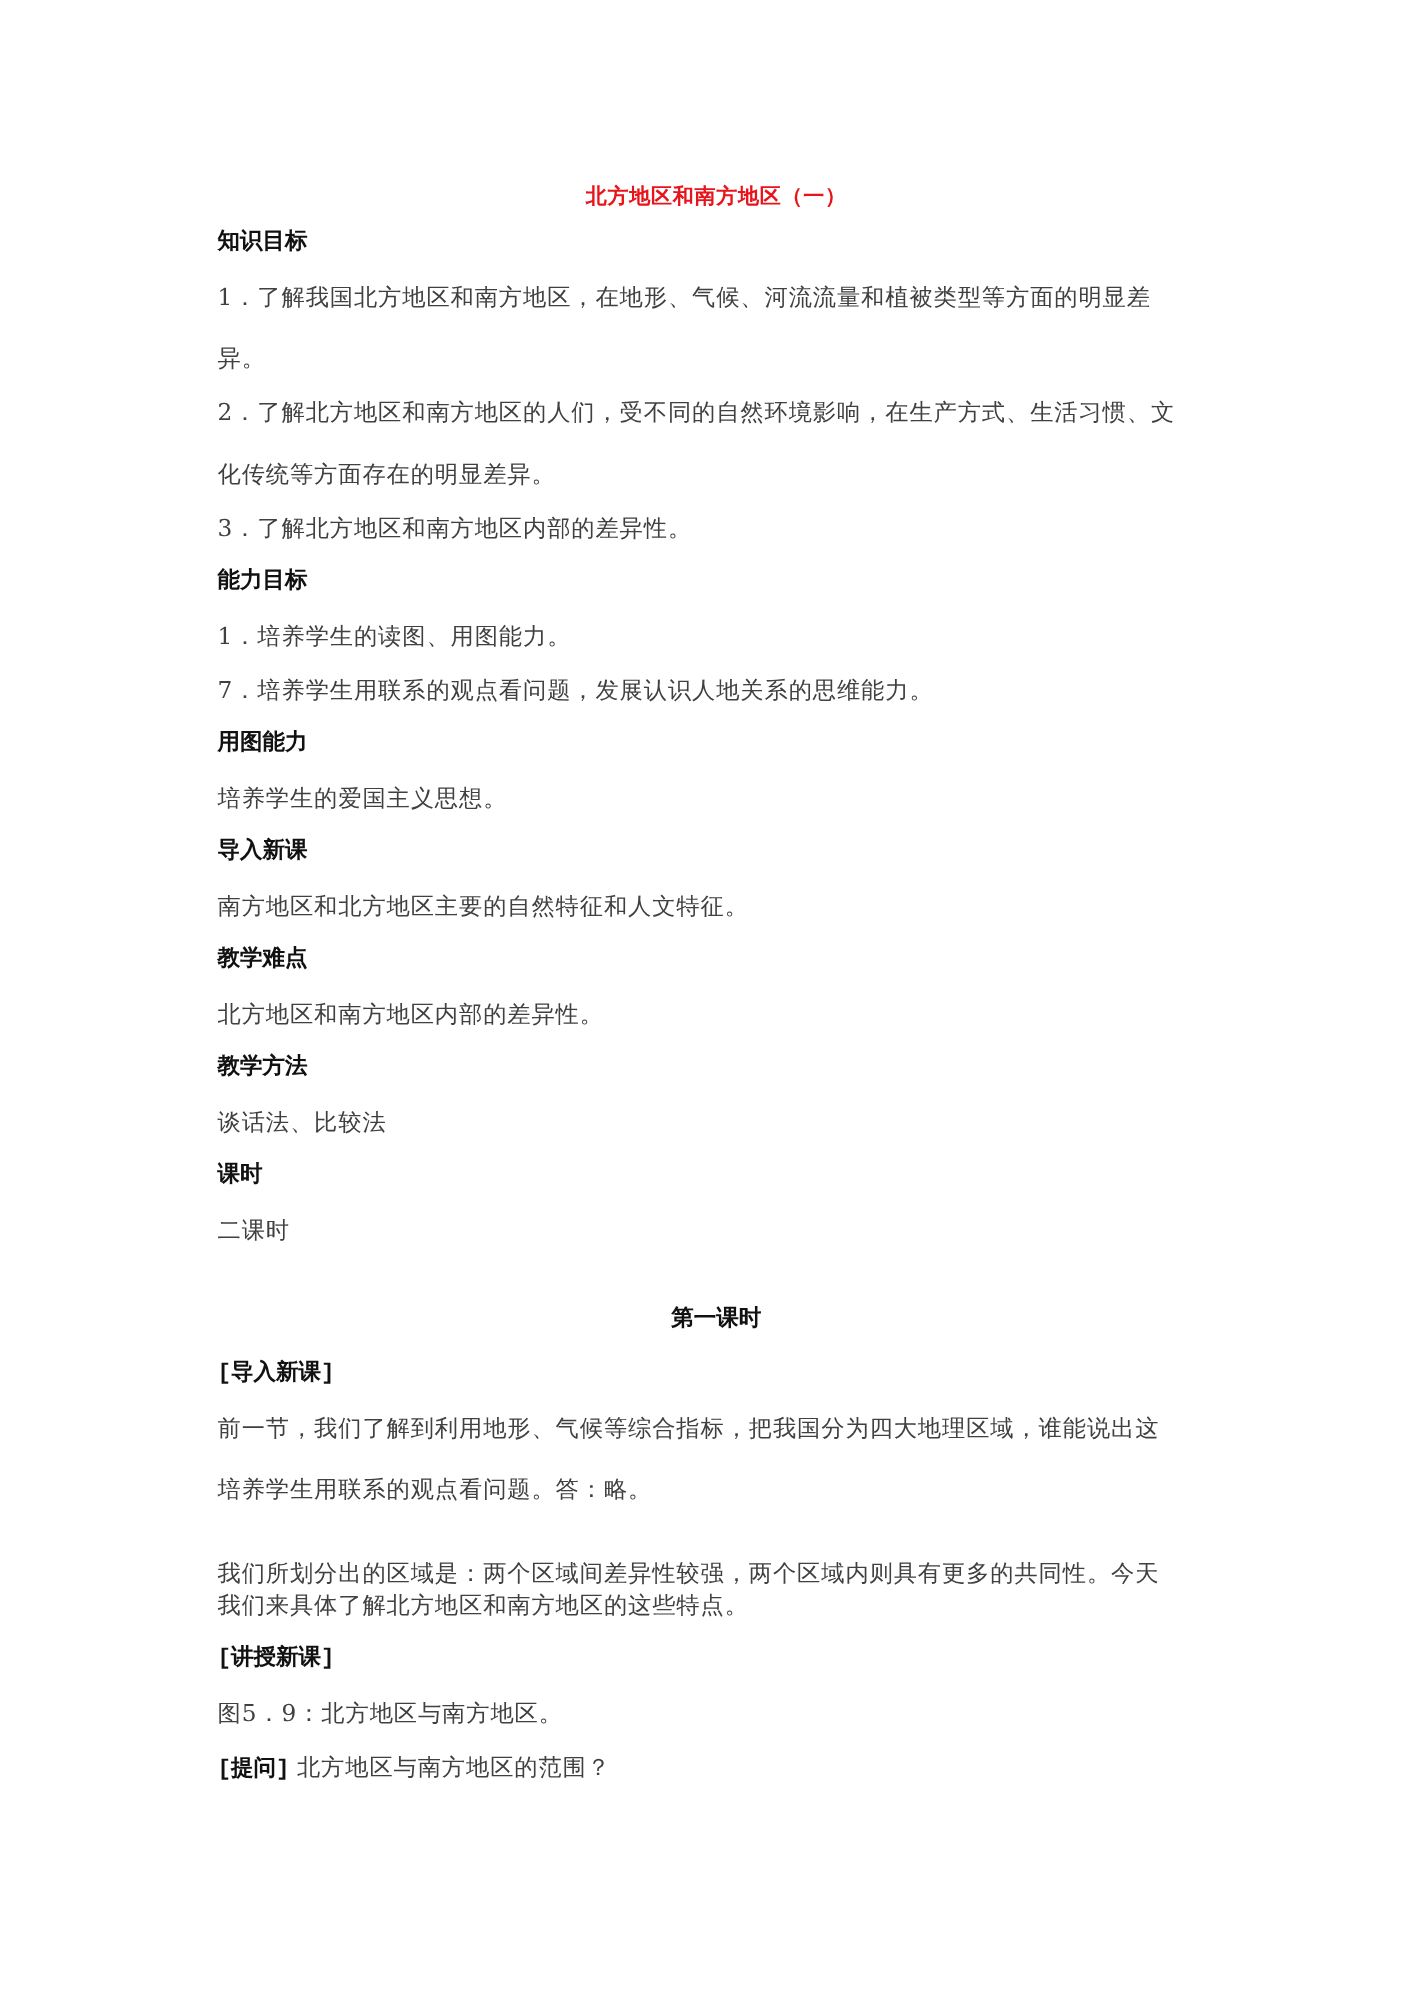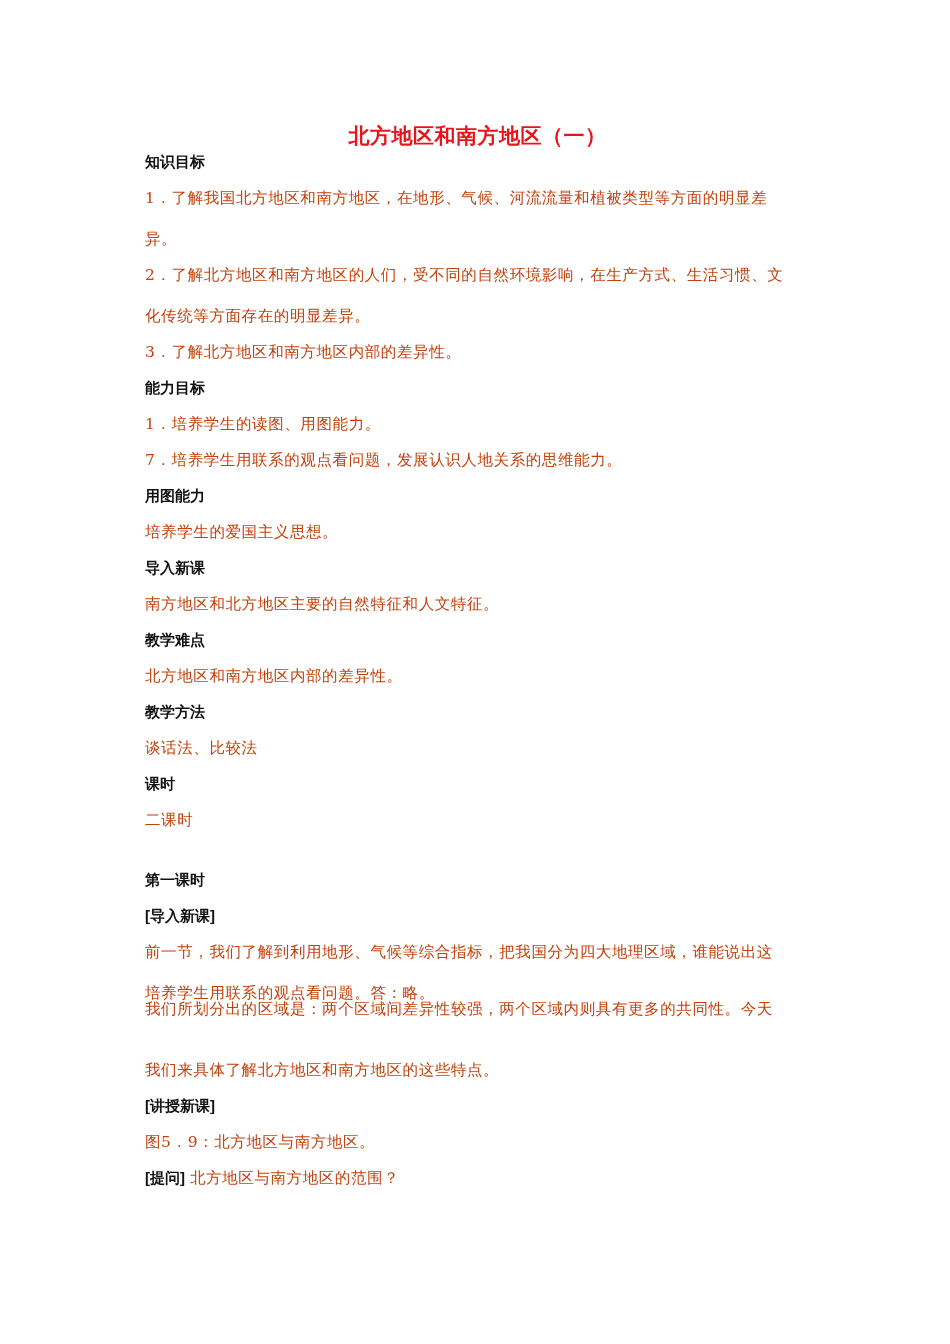--- a/index.html
+++ b/index.html
@@ -2,25 +2,25 @@
 <html><head>
 <meta charset="utf-8">
 <style>
   html, body { margin: 0; padding: 0; background: #ffffff; }
   body { width: 950px; height: 1344px; position: relative; overflow: hidden;
          font-family: "DejaVu Serif", "Liberation Serif", serif; color: #222; }
   .page { position: absolute; left: 0; top: 0; width: 950px; height: 1344px; background: #fff; }
   .content { position: absolute; left: 145px; top: 0; width: 665px; }
   .title { position: absolute; left: 0; width: 665px; top: 122px; text-align: center;
            font-family: Liberation Mono, monospace; font-weight: bold;
-           font-size: 21px; color: #e8141b; letter-spacing: 0.5px; }
+           font-size: 14px; color: #e8141b; letter-spacing: 0.5px; }
   .line { position: absolute; left: 0; white-space: nowrap; font-size: 15.5px; line-height: 20px; }
-  .heading { font-family: Liberation Sans, sans-serif; font-weight: bold; color: #111; font-size: 15px; }
-  .body-text { color: #c2410c; letter-spacing: 0.6px; }
-  .center { width: 665px; text-align: left; }
+  .heading { font-family: Liberation Mono, monospace; font-weight: bold; color: #111; font-size: 15px; }
+  .body-text { color: #404040; letter-spacing: 0.6px; }
+  .center { width: 665px; text-align: center; }
 </style>
 </head>
 <body>
 
 <div class="page">
   <div class="content">
 
     <div class="title">北方地区和南方地区（一）</div>
 
     <div class="line heading" style="top:152px">知识目标</div>
@@ -47,21 +47,21 @@
     <div class="line body-text" style="top:738px">谈话法、比较法</div>
 
     <div class="line heading" style="top:774px">课时</div>
     <div class="line body-text" style="top:810px">二课时</div>
 
     <div class="line heading center" style="top:870px">第一课时</div>
 
     <div class="line heading" style="top:906px">[导入新课]</div>
     <div class="line body-text" style="top:942px">前一节，我们了解到利用地形、气候等综合指标，把我国分为四大地理区域，谁能说出这</div>
     <div class="line body-text" style="top:983px">培养学生用联系的观点看问题。答：略。</div>
-    <div class="line body-text" style="top:999px">我们所划分出的区域是：两个区域间差异性较强，两个区域内则具有更多的共同性。今天</div>
+    <div class="line body-text" style="top:1039px">我们所划分出的区域是：两个区域间差异性较强，两个区域内则具有更多的共同性。今天</div>
     <div class="line body-text" style="top:1060px">我们来具体了解北方地区和南方地区的这些特点。</div>
 
     <div class="line heading" style="top:1096px">[讲授新课]</div>
     <div class="line body-text" style="top:1132px">图5．9：北方地区与南方地区。</div>
 
     <div class="line" style="top:1168px">
       <span class="heading">[提问]</span>
       <span class="body-text">北方地区与南方地区的范围？</span>
     </div>
 

